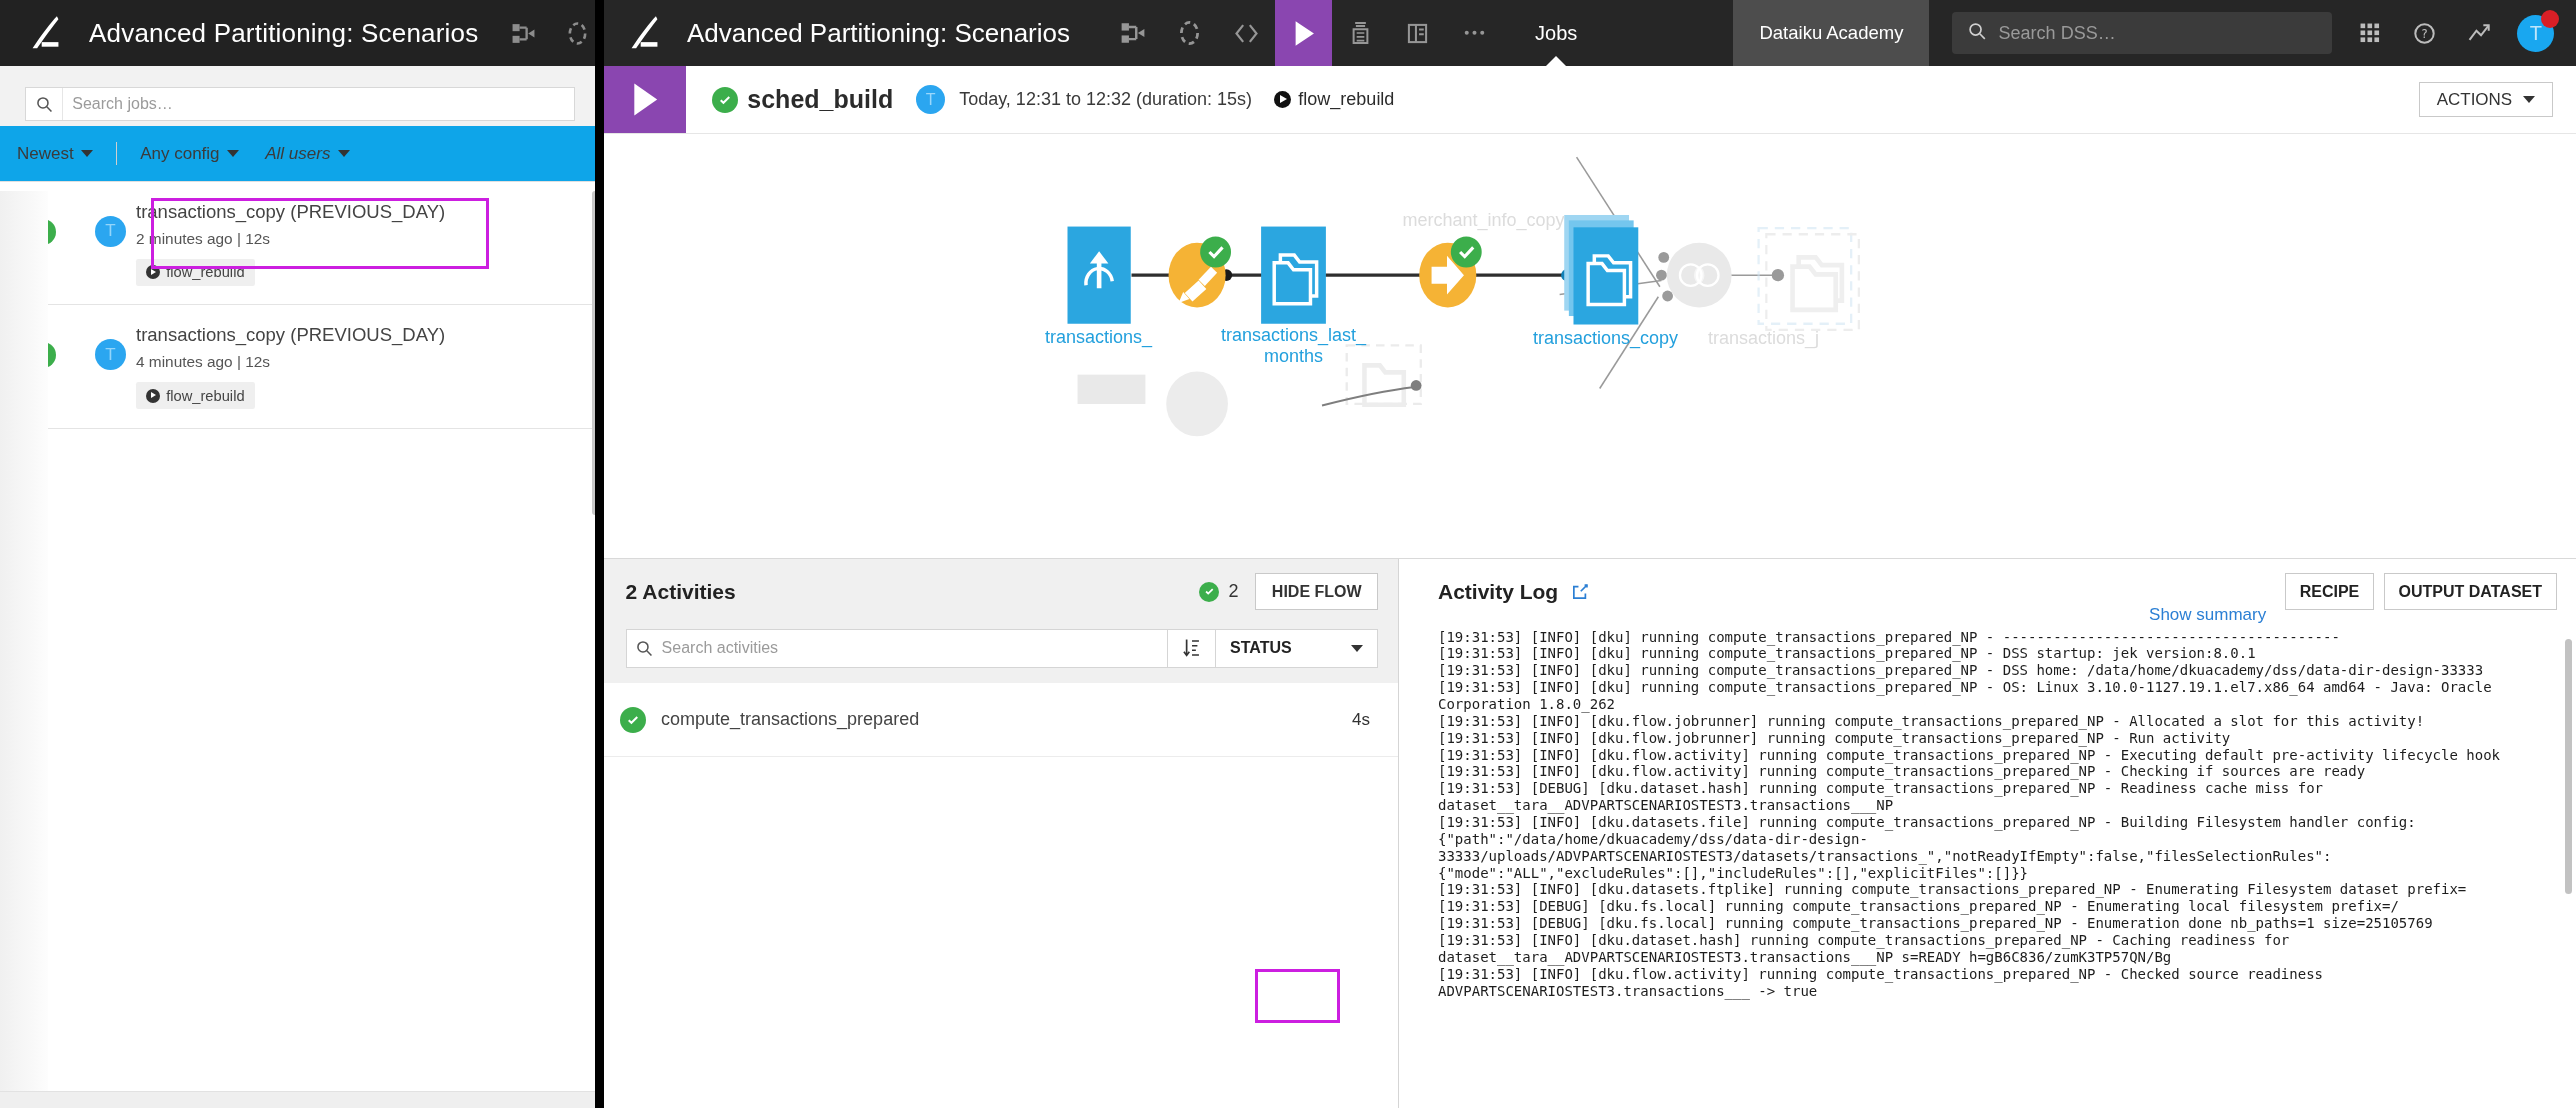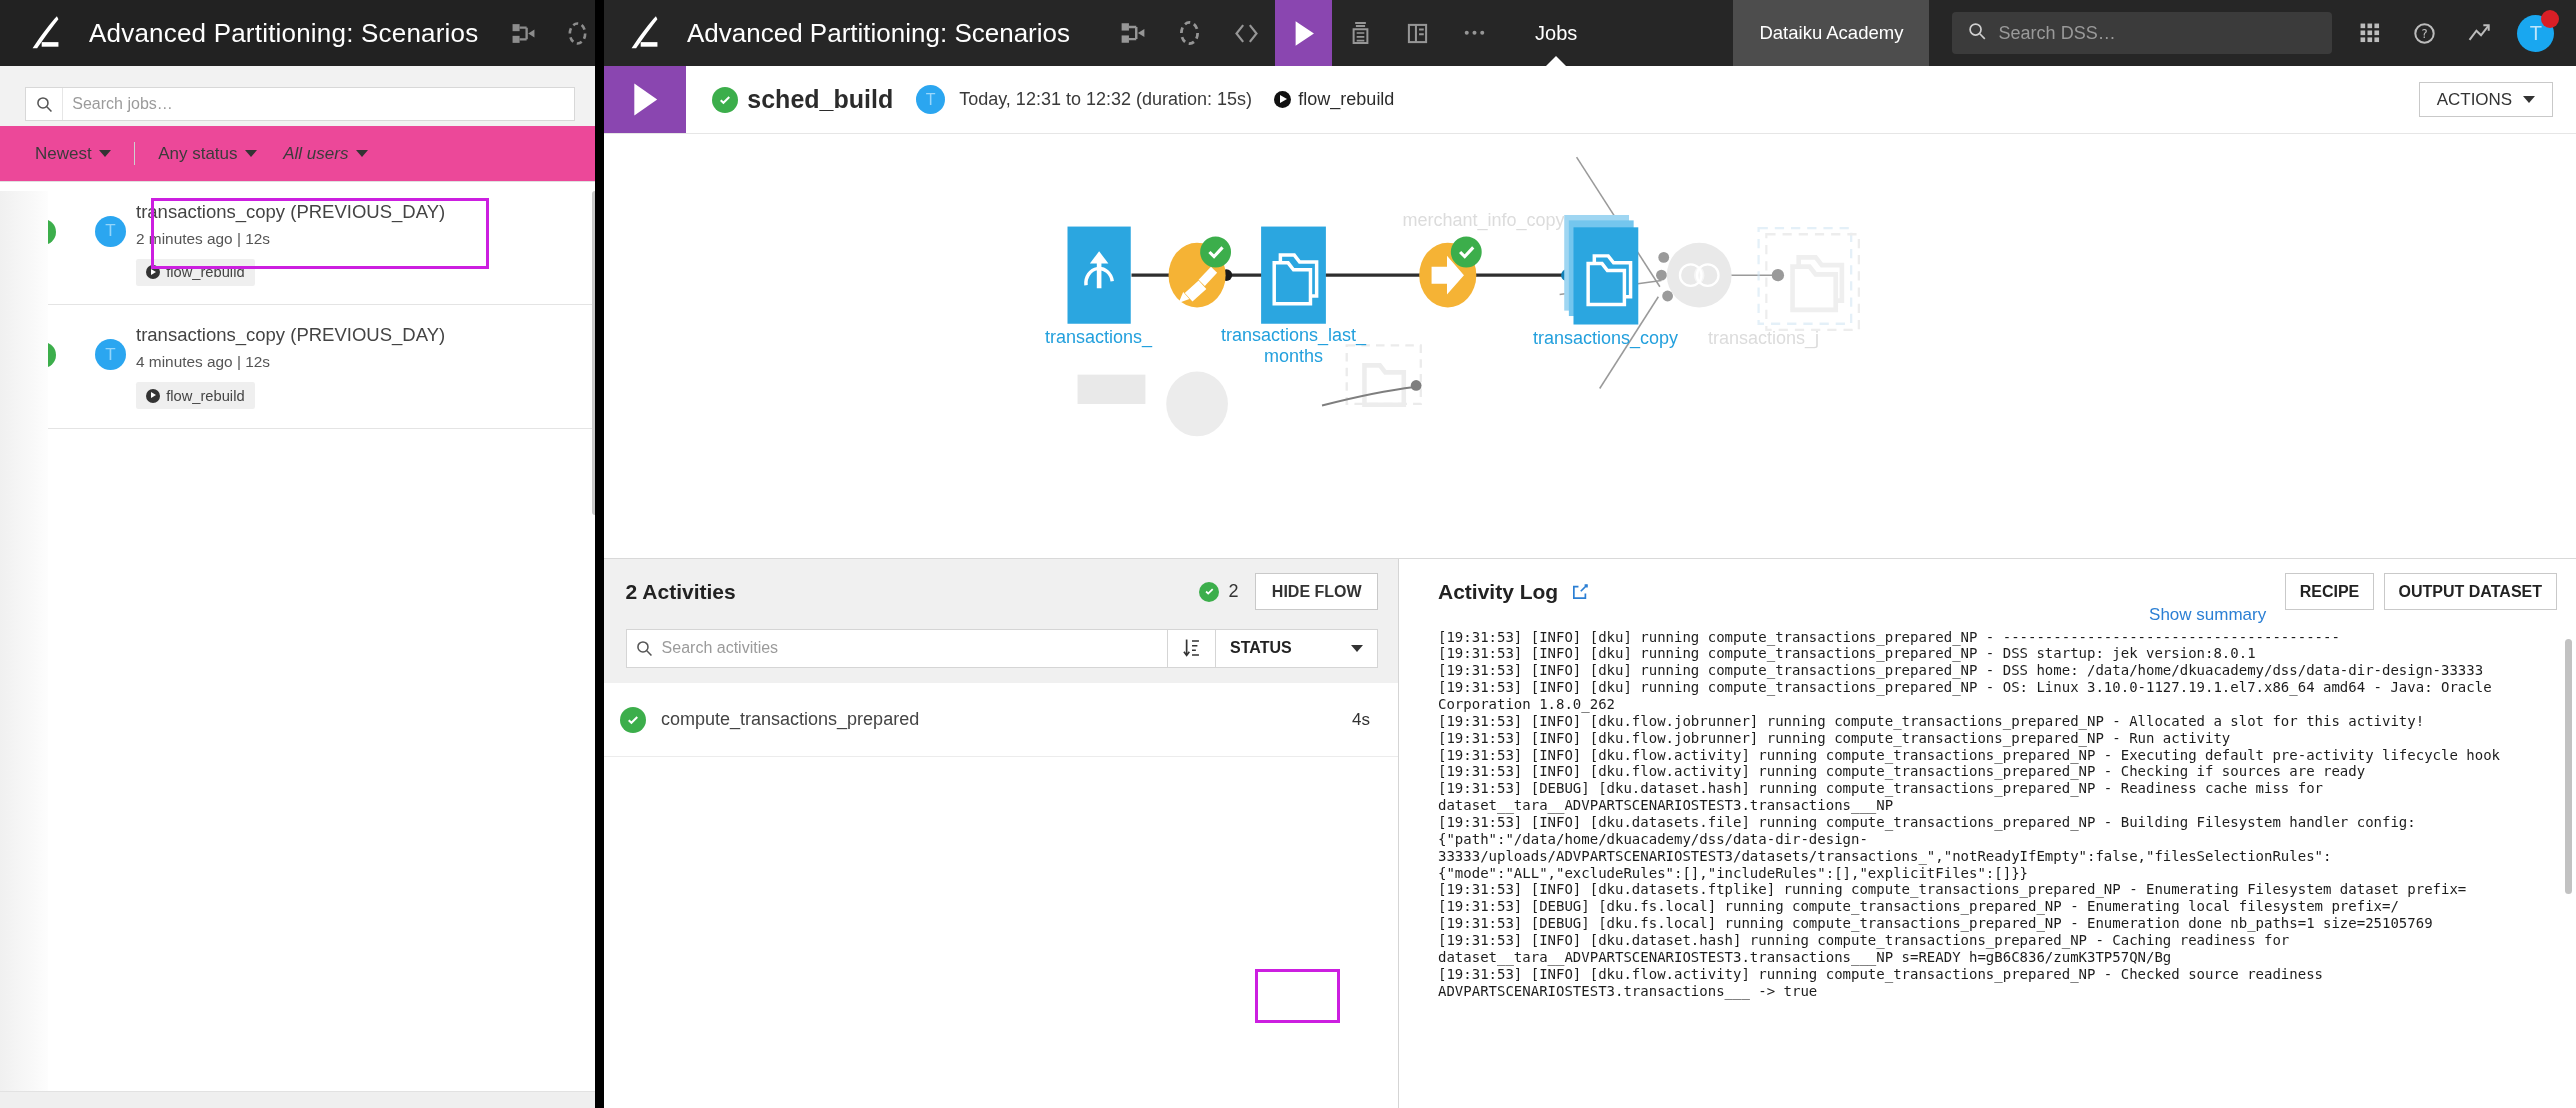--- a/index.html
+++ b/index.html
@@ -23,22 +23,22 @@
   #left-search-wrap { height:60px; background:#f2f2f2; display:flex; align-items:center;
     padding:0 25px; }
   #left-search { flex:1; height:34px; background:#fff; border:0.8px solid #d8d8d8;
     display:flex; align-items:center;margin-top:16px; }
   .srch-ic { width:37px; display:flex; align-items:center; justify-content:center;
     border-right:0.8px solid #e6e6e6; height:100%; }
   #left-search input { border:0; outline:0; flex:1; font-size:16px; color:#333;
     font-family:"Liberation Sans", sans-serif; padding-left:9.3px; background:transparent; }
   #left-search input::placeholder { color:#9b9b9b; }
 
-  #left-filters { height:56px; background:#ec4899; border-bottom:0.8px solid #e0e0e0;
-    display:flex; align-items:center; padding:0 35px; gap:0; }
+  #left-filters { height:56px; background:#0ea5e9; border-bottom:0.8px solid #e0e0e0;
+    display:flex; align-items:center; padding:0 17px; gap:0; }
   .filt { font-size:17px; color:#3b3b3b; display:flex; align-items:center; gap:7.7px;
     cursor:pointer; }
   .caret { width:0;height:0;border-left:6.2px solid transparent;border-right:6.2px solid transparent;
     border-top:7px solid #333; display:inline-block; }
   .filt-sep { width:0.8px; height:23px; background:#cfcfcf; margin:0 23px; }
   .filt + .filt { margin-left:26px;font-style:italic; }
 
   .joblist { background:#fff; }
   .jobrow { display:flex; align-items:flex-start; border-bottom:0.8px solid #e4e4e4;
     padding:18.5px 0 18.5px 0; position:relative; min-height:99px; }
@@ -225,21 +225,21 @@
     </div>
   </div>
 
   <div id="left-filters">
     <span class="filt">
       <span>Newest</span>
       <i class="caret"></i>
     </span>
     <span class="filt-sep"></span>
     <span class="filt">
-      <span>Any status</span>
+      <span>Any config</span>
       <i class="caret"></i>
     </span>
     <span class="filt">
       <span>All users</span>
       <i class="caret"></i>
     </span>
   </div>
 
   <div class="joblist">
     <div class="jobrow">

